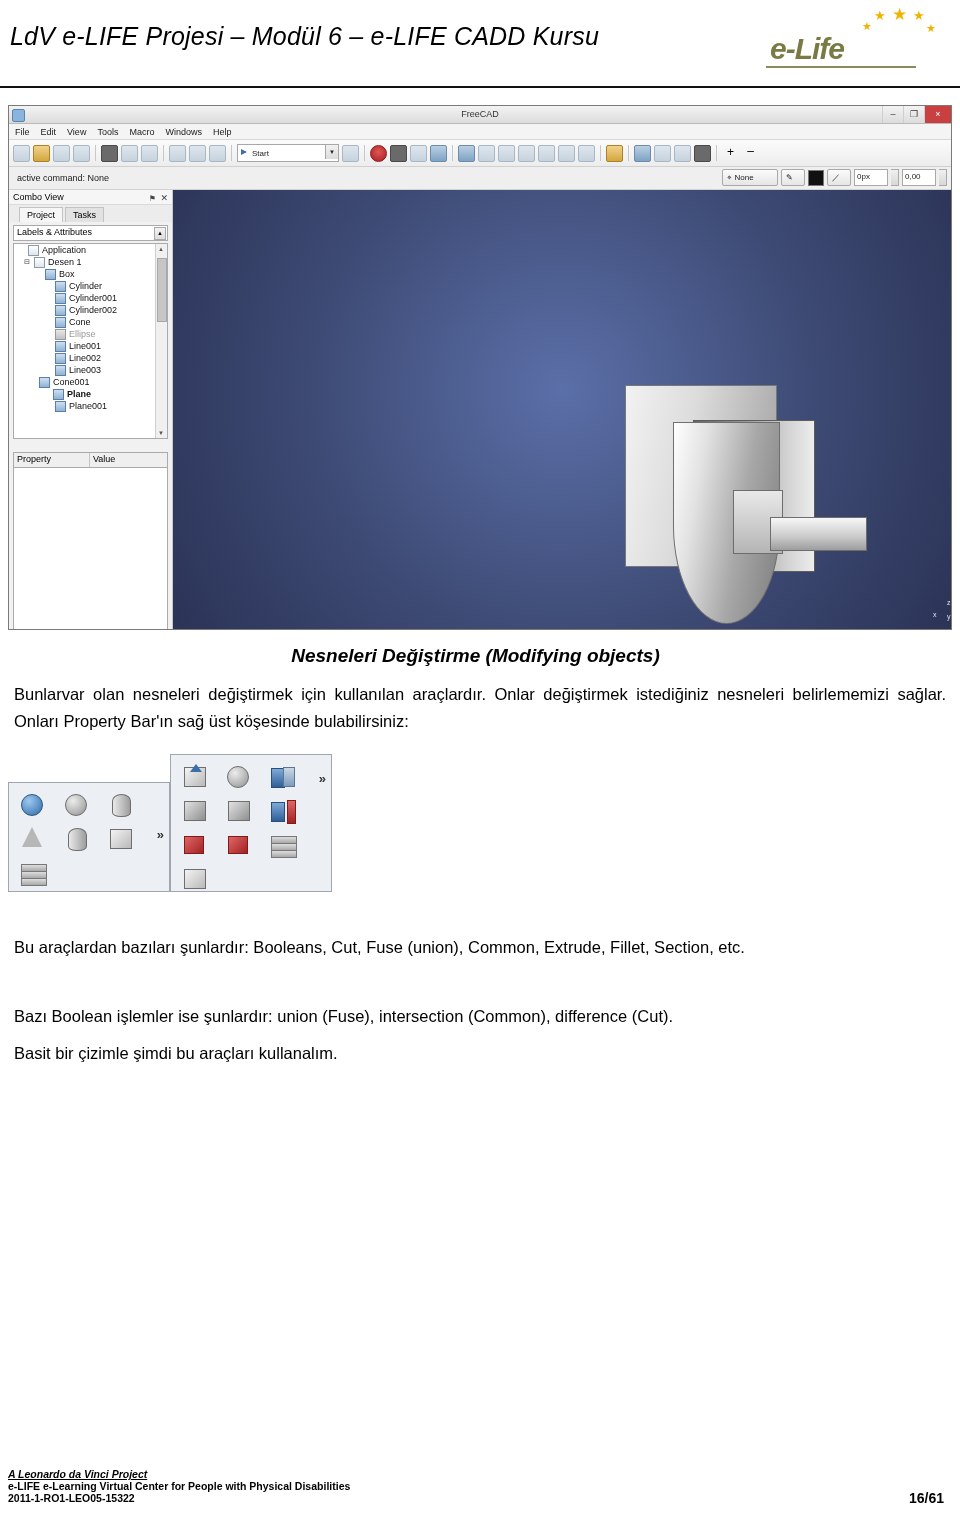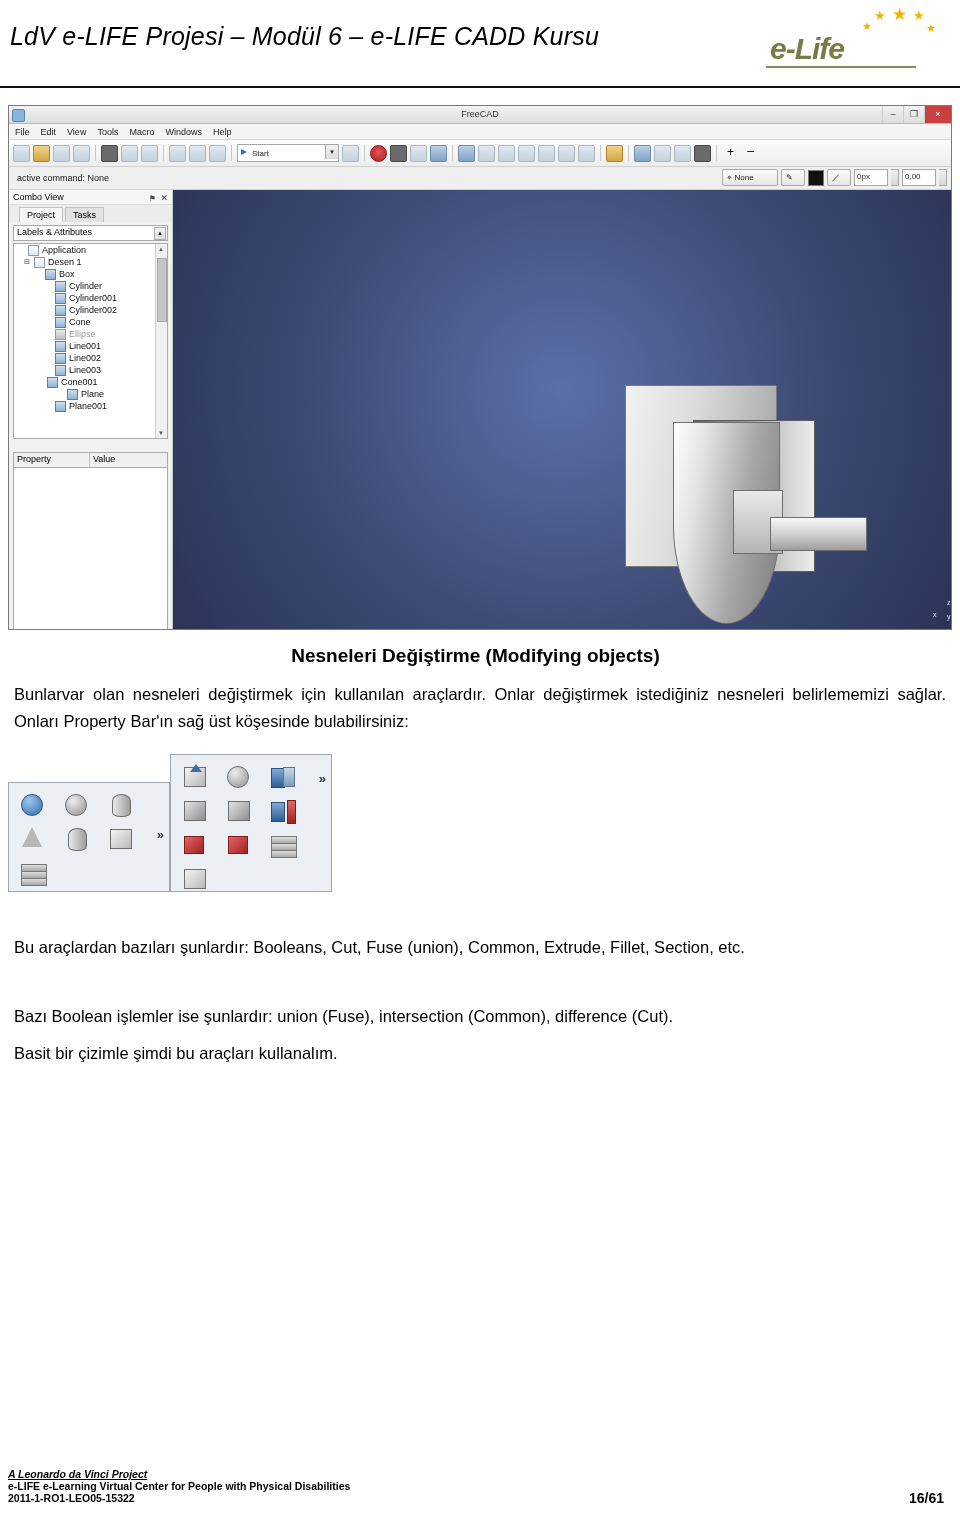--- a/index.html
+++ b/index.html
@@ -301,20 +301,21 @@
     border:1px solid #6d6d6d;
   }
 
   
   .content { position:absolute; left:0; top:645px; width:960px; }
   h2.sec-title {
     margin:0 9px 14px 0;
     text-align:center;
     font-size:19px;
     font-weight:bold;
+    font-style:italic;
   }
   p.para {
     margin:0 0 10px 0;
     padding:0 14px;
     font-size:16.5px;
     line-height:1.62;
     text-align:justify;
   }
   p.para.nojust { text-align:left; }
 
@@ -533,26 +534,26 @@
         <div class="tnode" style="padding-left:30px;">
           <span class="tw"></span>
           <span class="ico"></span>
           <span class="tlabel">Line002</span>
         </div>
         <div class="tnode" style="padding-left:30px;">
           <span class="tw"></span>
           <span class="ico"></span>
           <span class="tlabel">Line003</span>
         </div>
-        <div class="tnode" style="padding-left:22px;text-align:right;">
+        <div class="tnode" style="padding-left:14px;text-align:right;">
           <span class="tw"></span>
           <span class="ico"></span>
           <span class="tlabel">Cone001</span>
         </div>
-        <div class="tnode" style="padding-left:42px;">
+        <div class="tnode" style="padding-left:28px;font-weight:bold;">
           <span class="tw"></span>
           <span class="ico"></span>
           <span class="tlabel">Plane</span>
         </div>
         <div class="tnode" style="padding-left:30px;">
           <span class="tw"></span>
           <span class="ico"></span>
           <span class="tlabel">Plane001</span>
         </div>
         <div class="tree-scroll">

